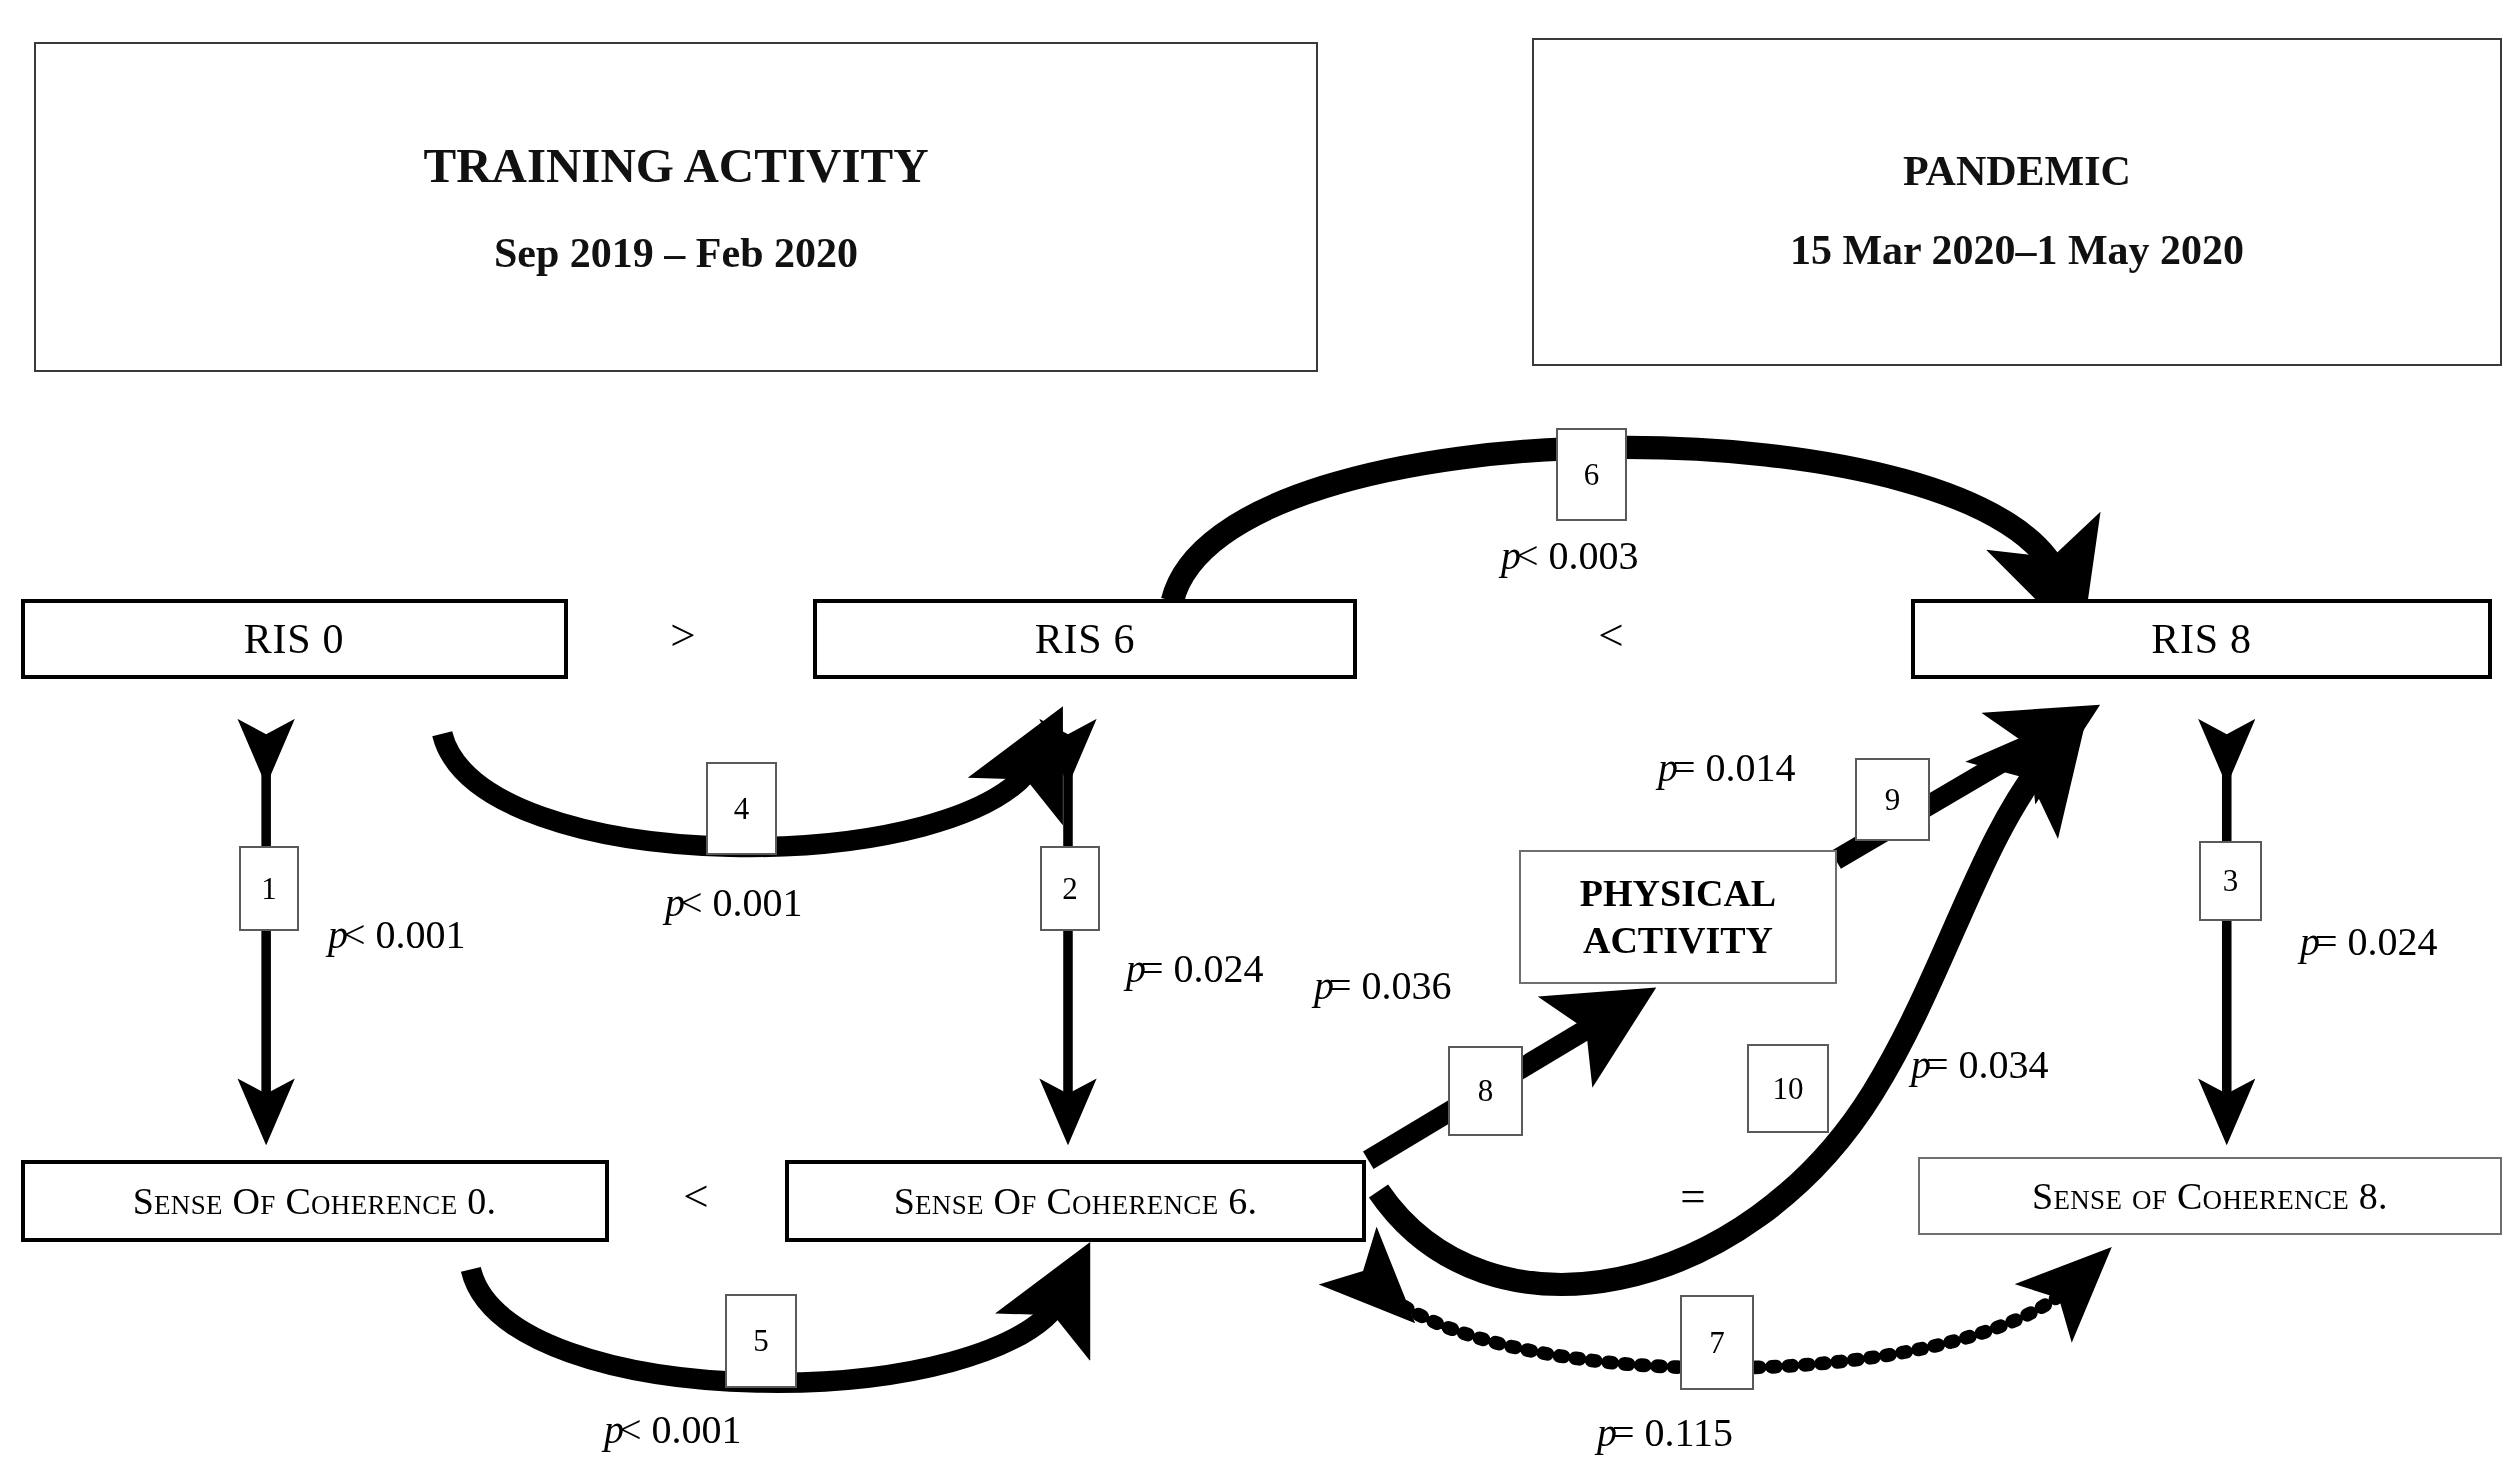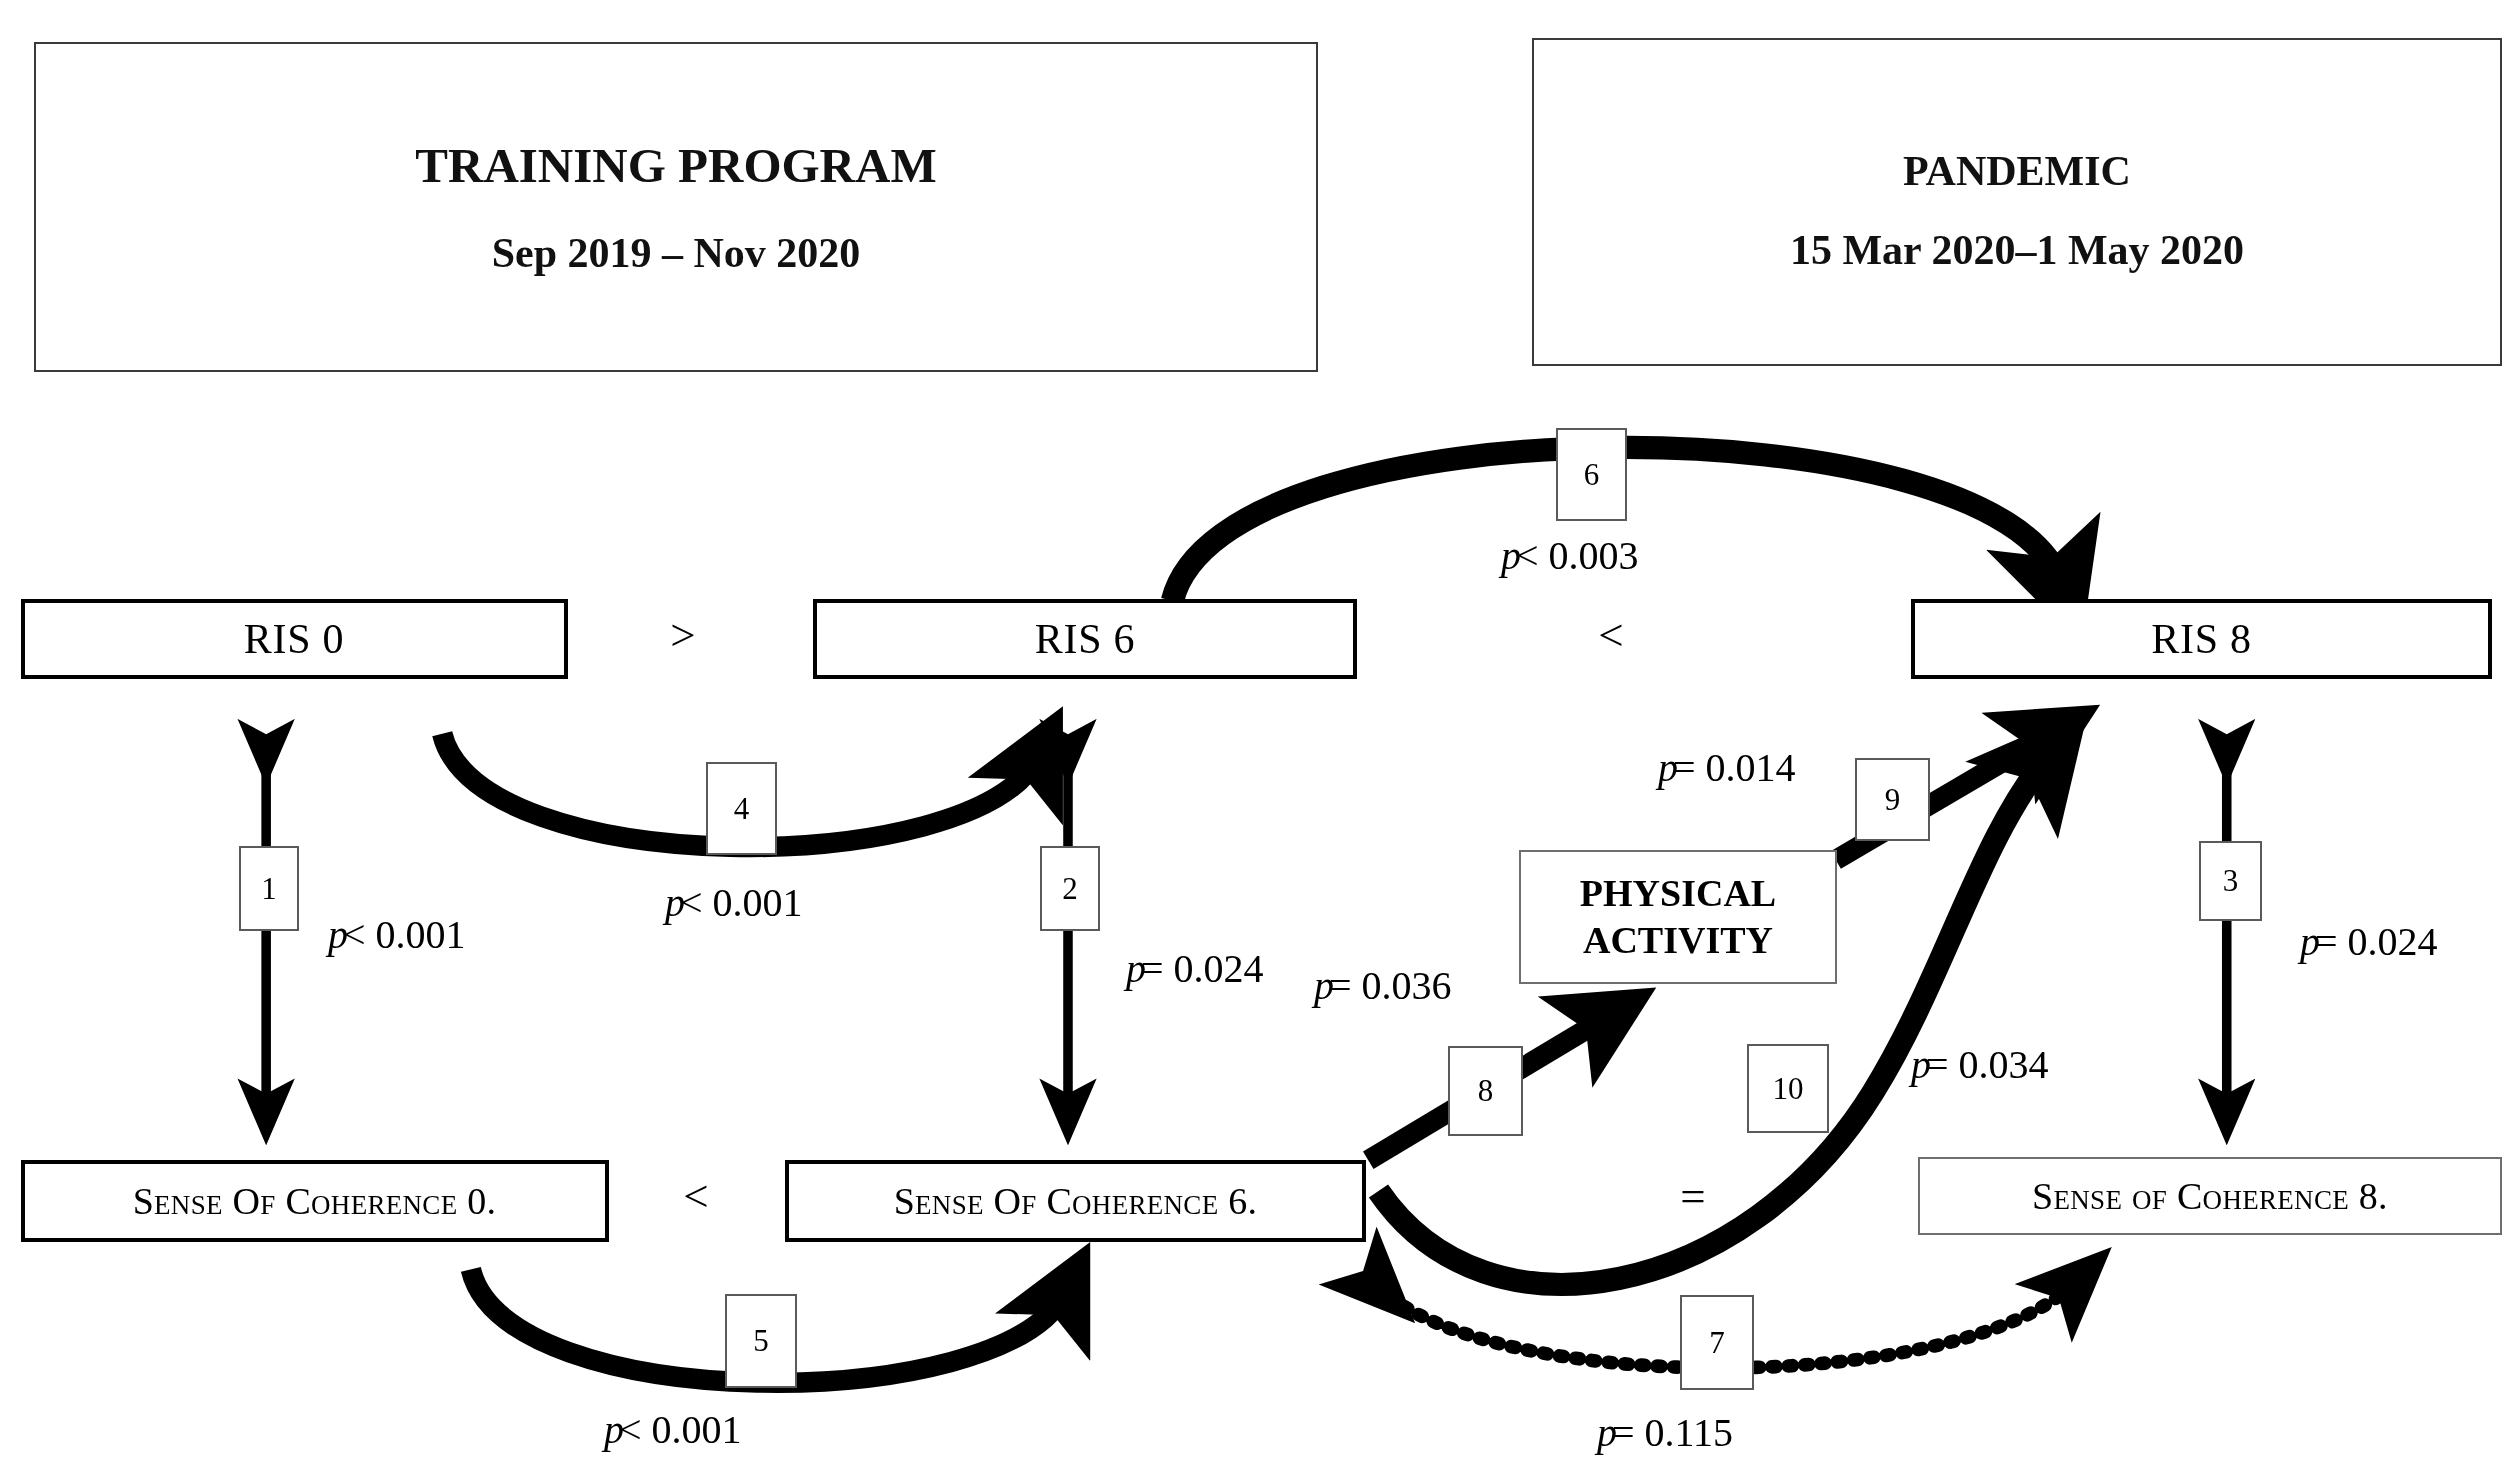--- a/index.html
+++ b/index.html
@@ -83,22 +83,22 @@
     <g>
       <path d="M 2690 1260 L 3005 1075" fill="none" stroke="#000" stroke-width="30" marker-end="url(#ahfat)"></path>
     </g>
 
     <g>
       <path d="M 2020 1745 C 2180 1980, 2560 1900, 2745 1600 C 2850 1430, 2900 1230, 3000 1110" fill="none" stroke="#000" stroke-width="34" marker-end="url(#ahfat)"></path>
     </g>
   </svg>
 
   <div class="hdrbox" style="left:34px;top:42px;width:1280px;height:326px;">
-    <span class="hdrline" style="font-size:49px;">TRAINING PROGRAM</span>
-    <span class="hdrline" style="font-size:42px;margin-top:22px;">Sep 2019 – Nov 2020</span>
+    <span class="hdrline" style="font-size:49px;">TRAINING ACTIVITY</span>
+    <span class="hdrline" style="font-size:42px;margin-top:22px;">Sep 2019 – Feb 2020</span>
   </div>
 
   <div class="hdrbox" style="left:1532px;top:38px;width:966px;height:324px;">
     <span class="hdrline" style="font-size:42px;margin-top:18px;">PANDEMIC</span>
     <span class="hdrline" style="font-size:42px;margin-top:18px;">15 Mar 2020–1 May 2020</span>
   </div>
 
   <div class="nodebox heavy ris" style="left:20.5px;top:599px;width:539px;height:72px;justify-content:center;">
     <span>RIS 0</span>
   </div>

